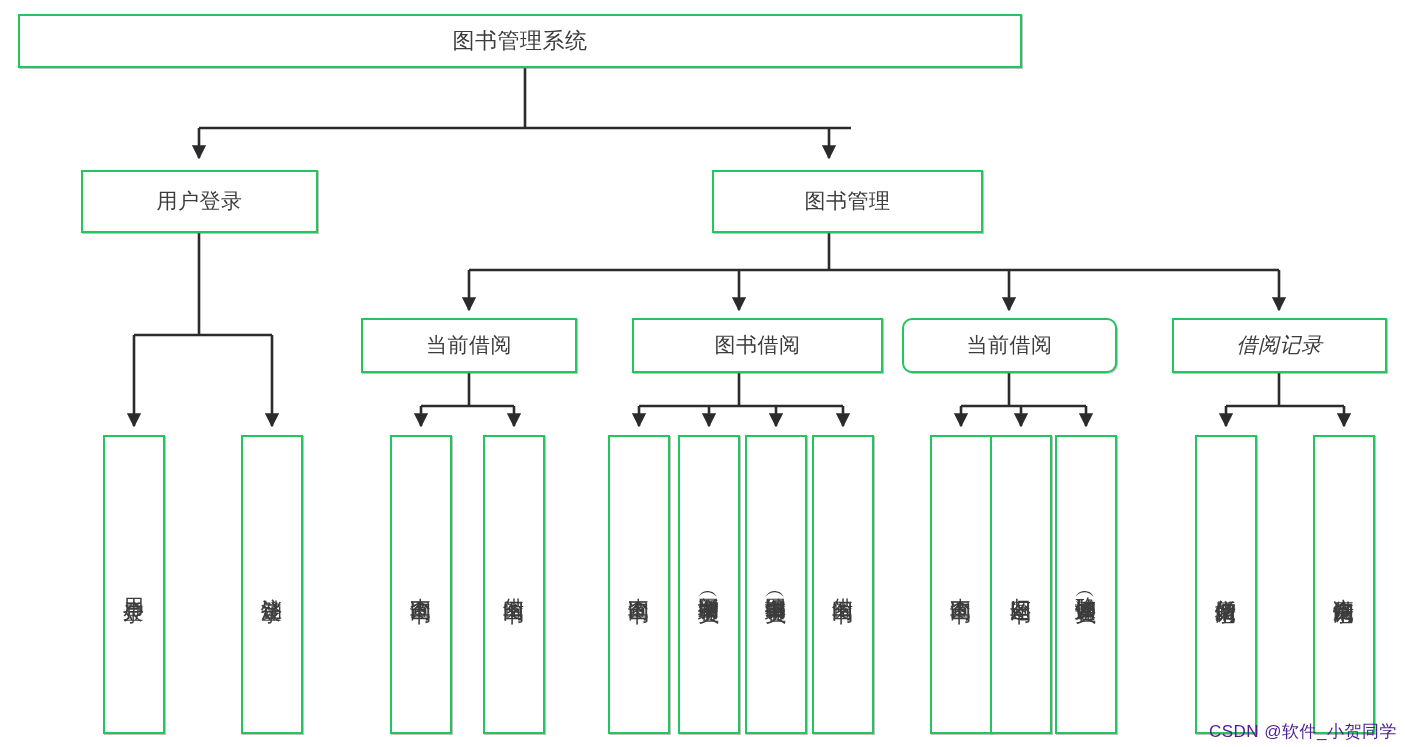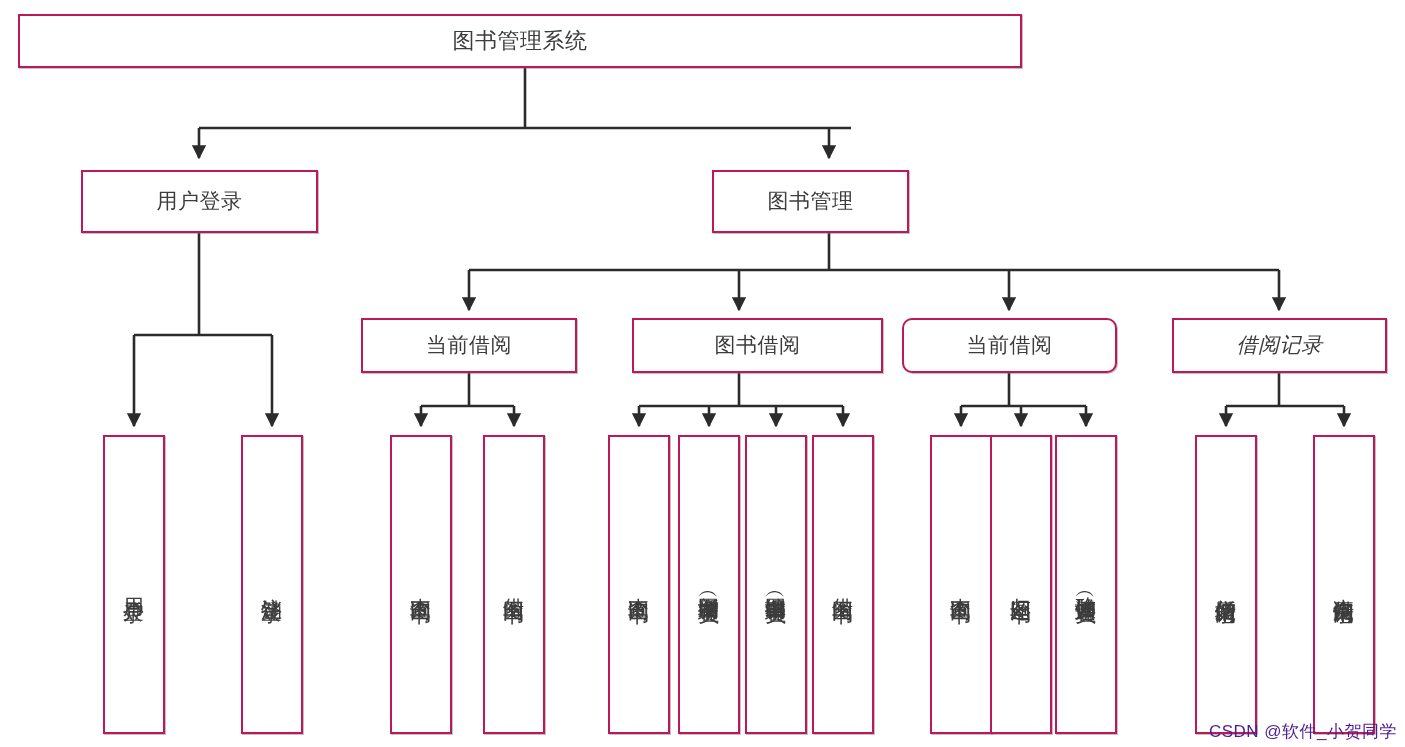--- a/index.html
+++ b/index.html
@@ -21,21 +21,21 @@
     position: absolute;
     left: 0;
     top: 0;
     width: 1405px;
     height: 747px;
     pointer-events: none;
   }
   .node {
     position: absolute;
     box-sizing: border-box;
-    border: 2px solid #be185d;
+    border: 2px solid #22c55e;
     background: #ffffff;
     display: flex;
     align-items: center;
     justify-content: center;
     color: #3c3c3c;
     box-shadow: 1px 1px 0 rgba(120,120,120,0.45);
   }
   .node .cap {
     display: block;
     line-height: 1.16;
@@ -131,21 +131,21 @@
     </g>
   </svg>
 
   <div class="node h root" style="left:18px; top:14px; width:1004px; height:54px;">
     <span class="cap">图书管理系统</span>
   </div>
 
   <div class="node h" style="left:81px; top:170px; width:237px; height:63px;">
     <span class="cap">用户登录</span>
   </div>
-  <div class="node h" style="left:712px; top:170px; width:197px; height:63px;justify-content:center;">
+  <div class="node h" style="left:712px; top:170px; width:271px; height:63px;justify-content:center;">
     <span class="cap">图书管理</span>
   </div>
 
   <div class="node h" style="left:361px; top:318px; width:216px; height:55px;">
     <span class="cap">当前借阅</span>
   </div>
   <div class="node h" style="left:632px; top:318px; width:251px; height:55px;">
     <span class="cap">图书借阅</span>
   </div>
   <div class="node h" style="left:902px; top:318px; width:215px; height:55px;border-radius:10px;">

